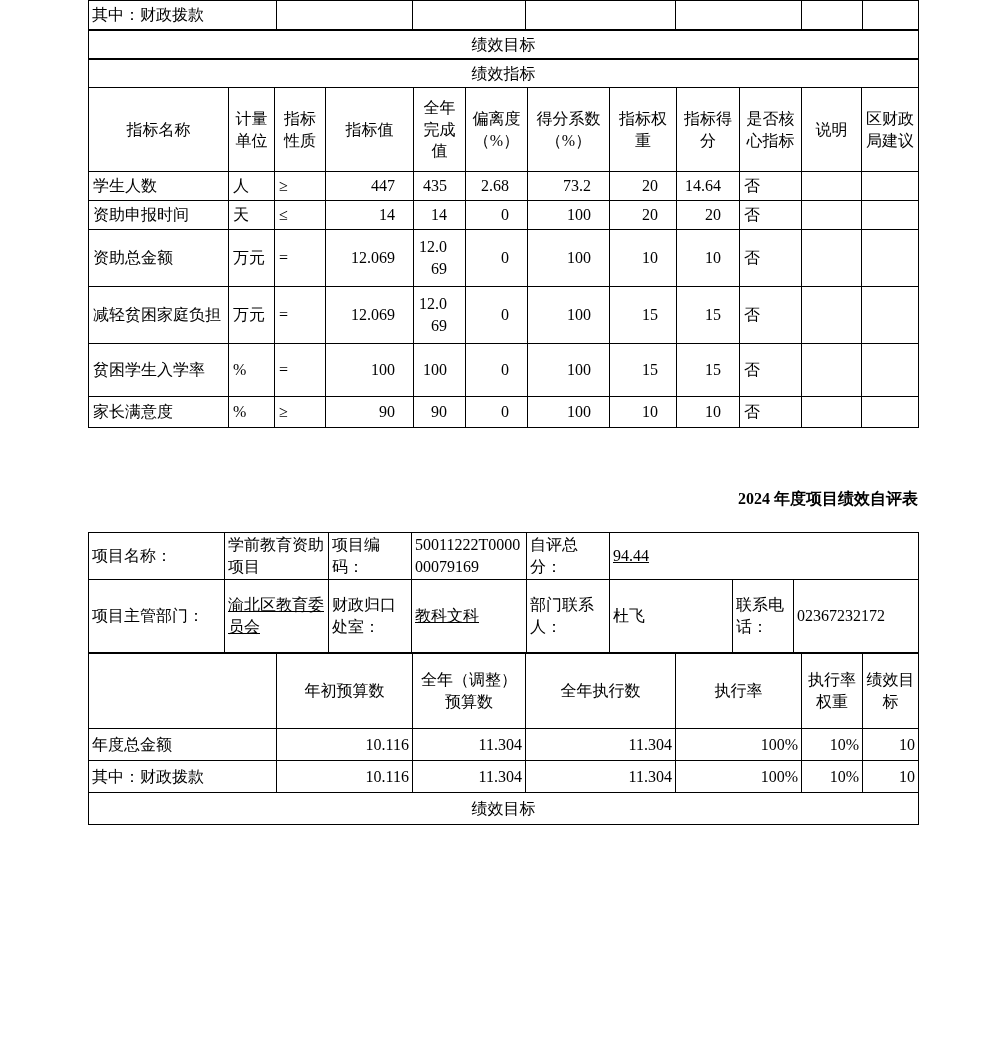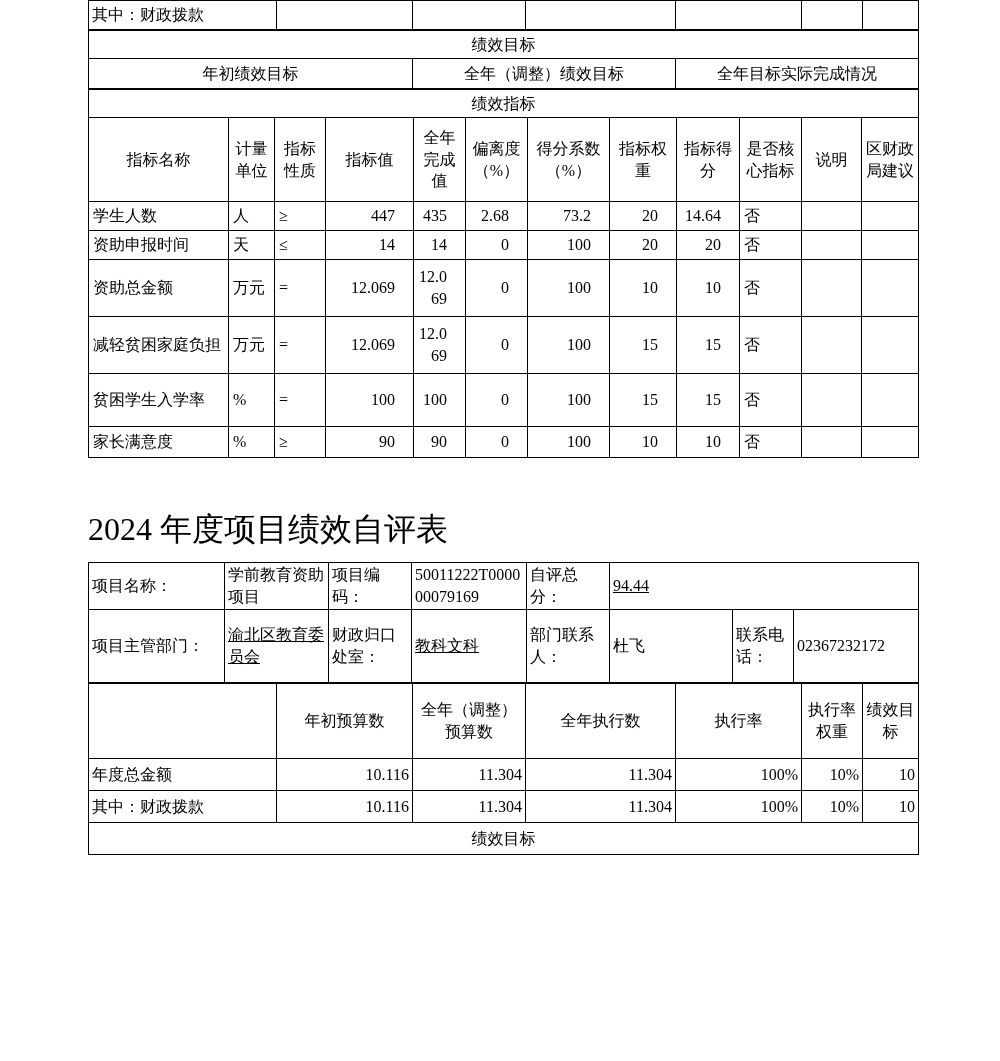--- a/index.html
+++ b/index.html
@@ -19,22 +19,22 @@
   tr.hdr td{text-align:center;}
   
   #goals-table td.goal-cell{vertical-align:top;line-height:1.75;padding:2px 7px;}
   
   #indicators-table tr.data td:nth-child(n+4):nth-child(-n+9){text-align:right;padding-right:18px;}
   #indicators-table tr.data td{padding-left:4px;}
   
   #funding-table tr.data td:nth-child(n+2){text-align:right;padding-right:3px;}
   .ctr{text-align:left;text-decoration:underline;}
   h1.doc-title{
-    width:830px;margin:54px 0 16px 88px;text-align:left;
-    font-size:32px;line-height:34px;font-weight:normal;
+    width:830px;margin:54px 0 16px 88px;text-align:right;
+    font-size:16px;line-height:34px;font-weight:bold;
   }
 </style>
 </head>
 <body>
 
 <div class="sheet">
 
   <table id="carryover-table">
     <colgroup>
         <col style="width:188px">
@@ -60,25 +60,20 @@
 
   <table id="goals-table">
     <colgroup>
         <col style="width:324px">
         <col style="width:263px">
         <col style="width:243px">
       </colgroup>
     <tbody>
         <tr class="band" style="height:28px">
       <td colspan="3">绩效目标</td>
-    </tr>
-    <tr class="hdr" style="height:30px">
-      <td>年初绩效目标</td>
-      <td>全年（调整）绩效目标</td>
-      <td>全年目标实际完成情况</td>
     </tr>
   </tbody>
     </table>
 
   <table id="indicators-table">
     <colgroup>
         <col style="width:140px">
         <col style="width:46px">
         <col style="width:51px">
         <col style="width:88px">

